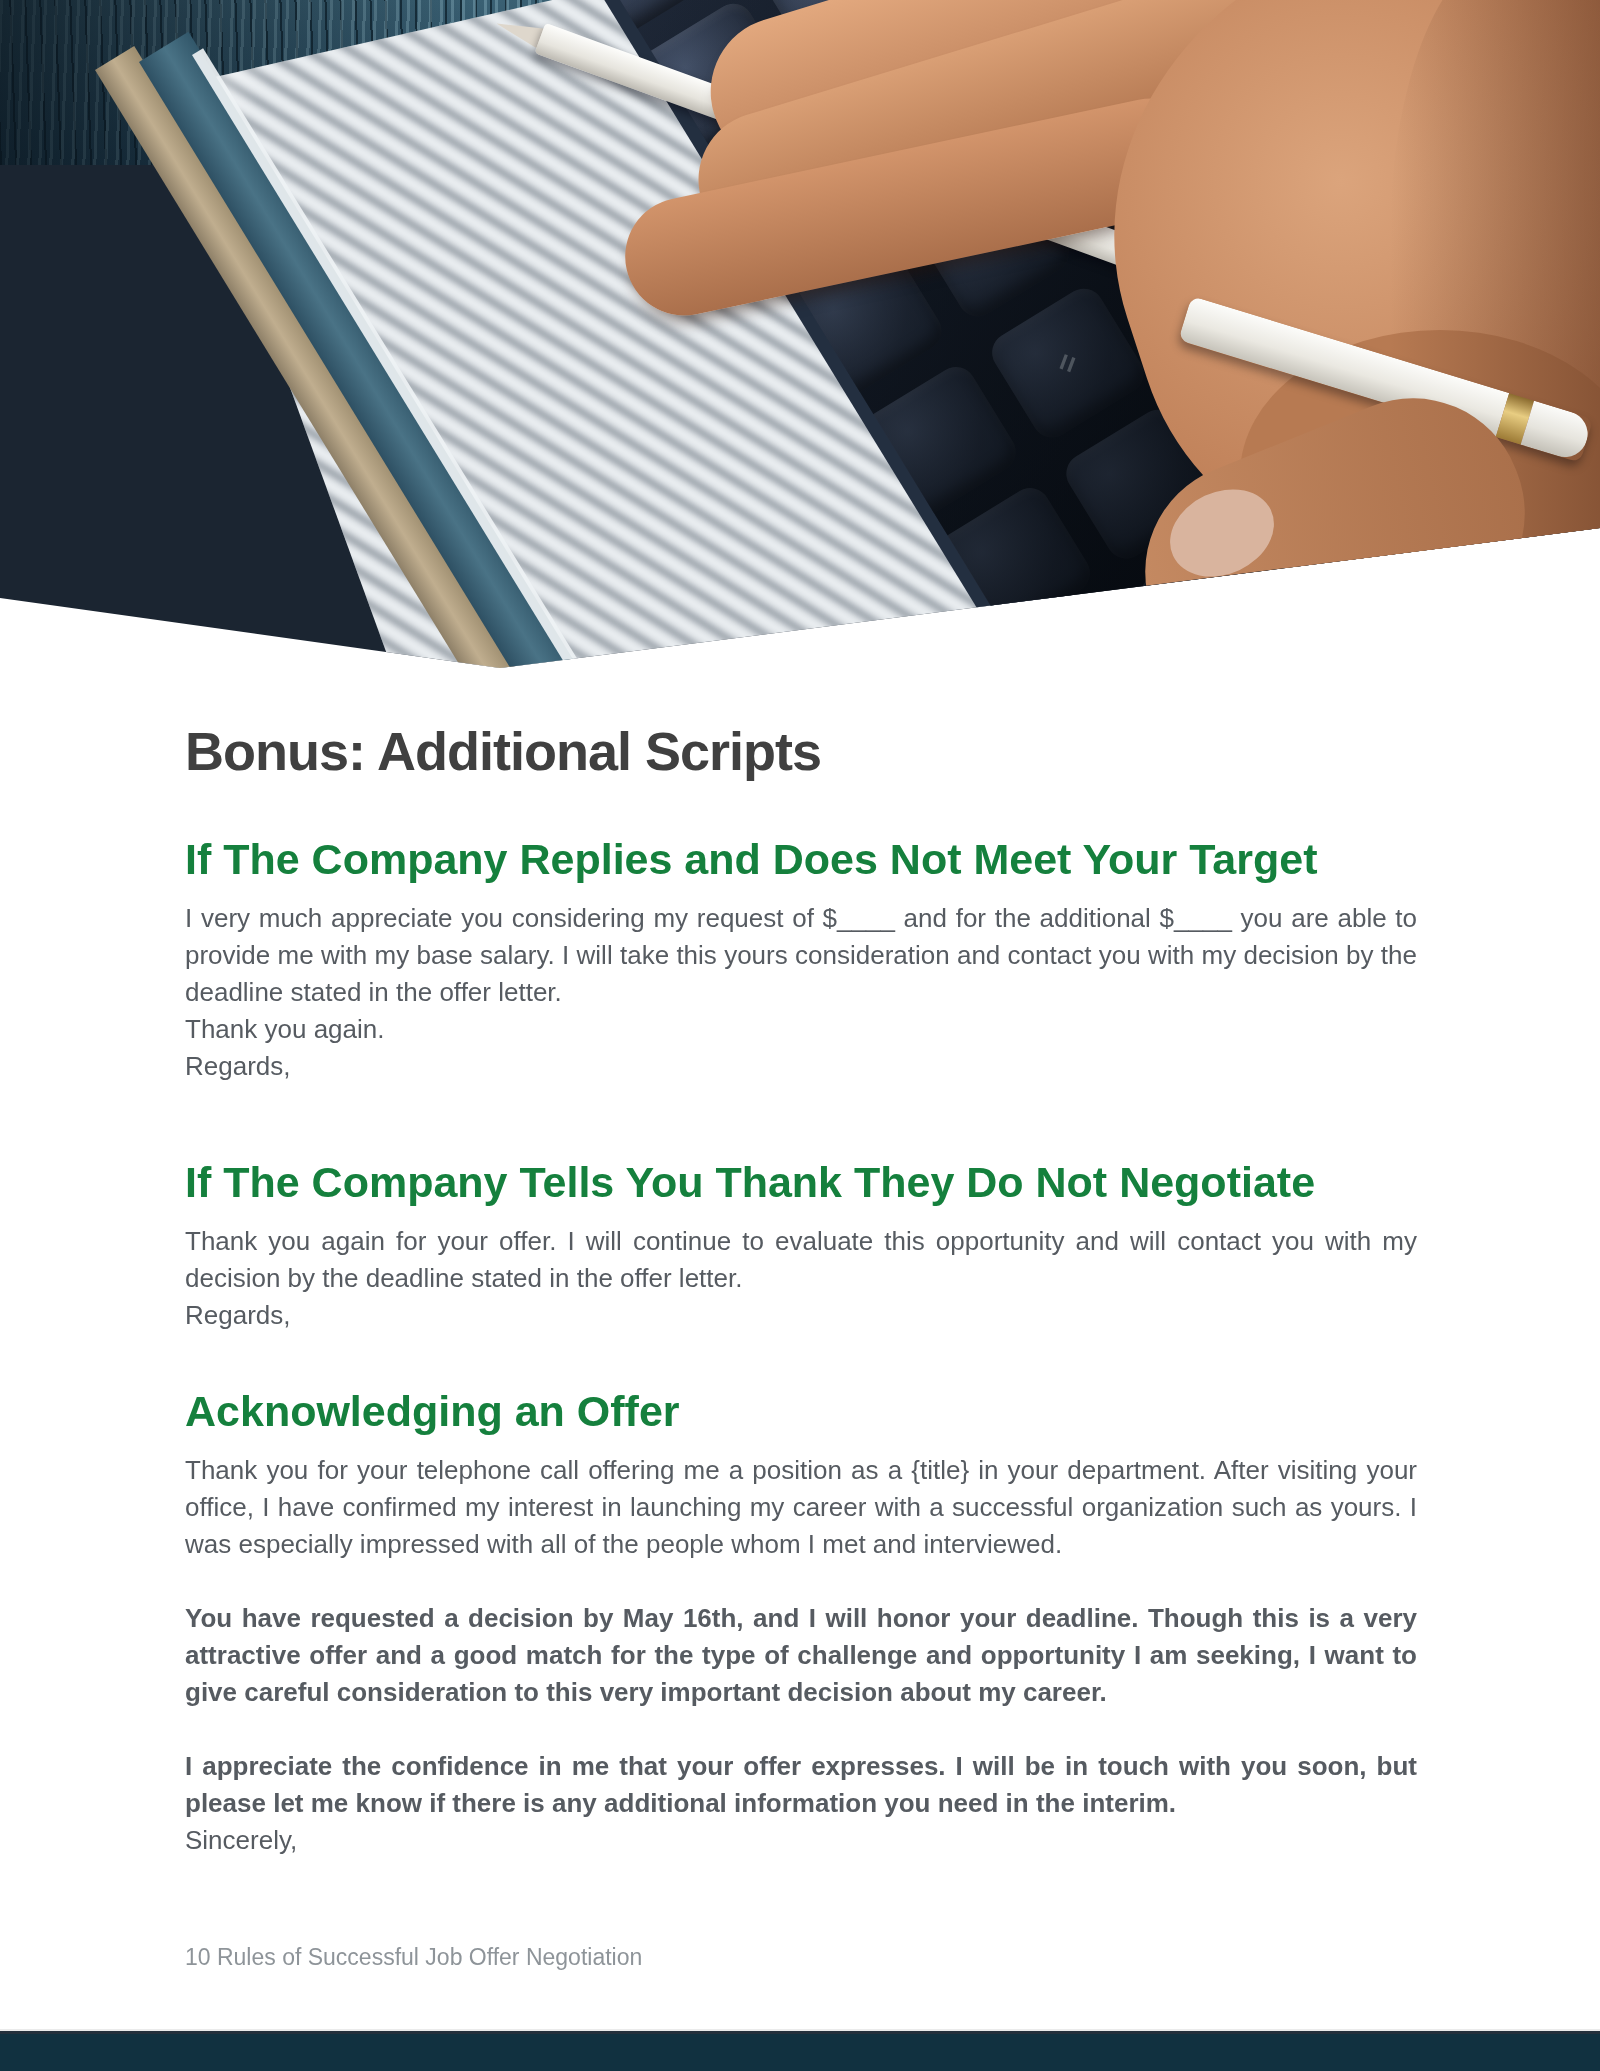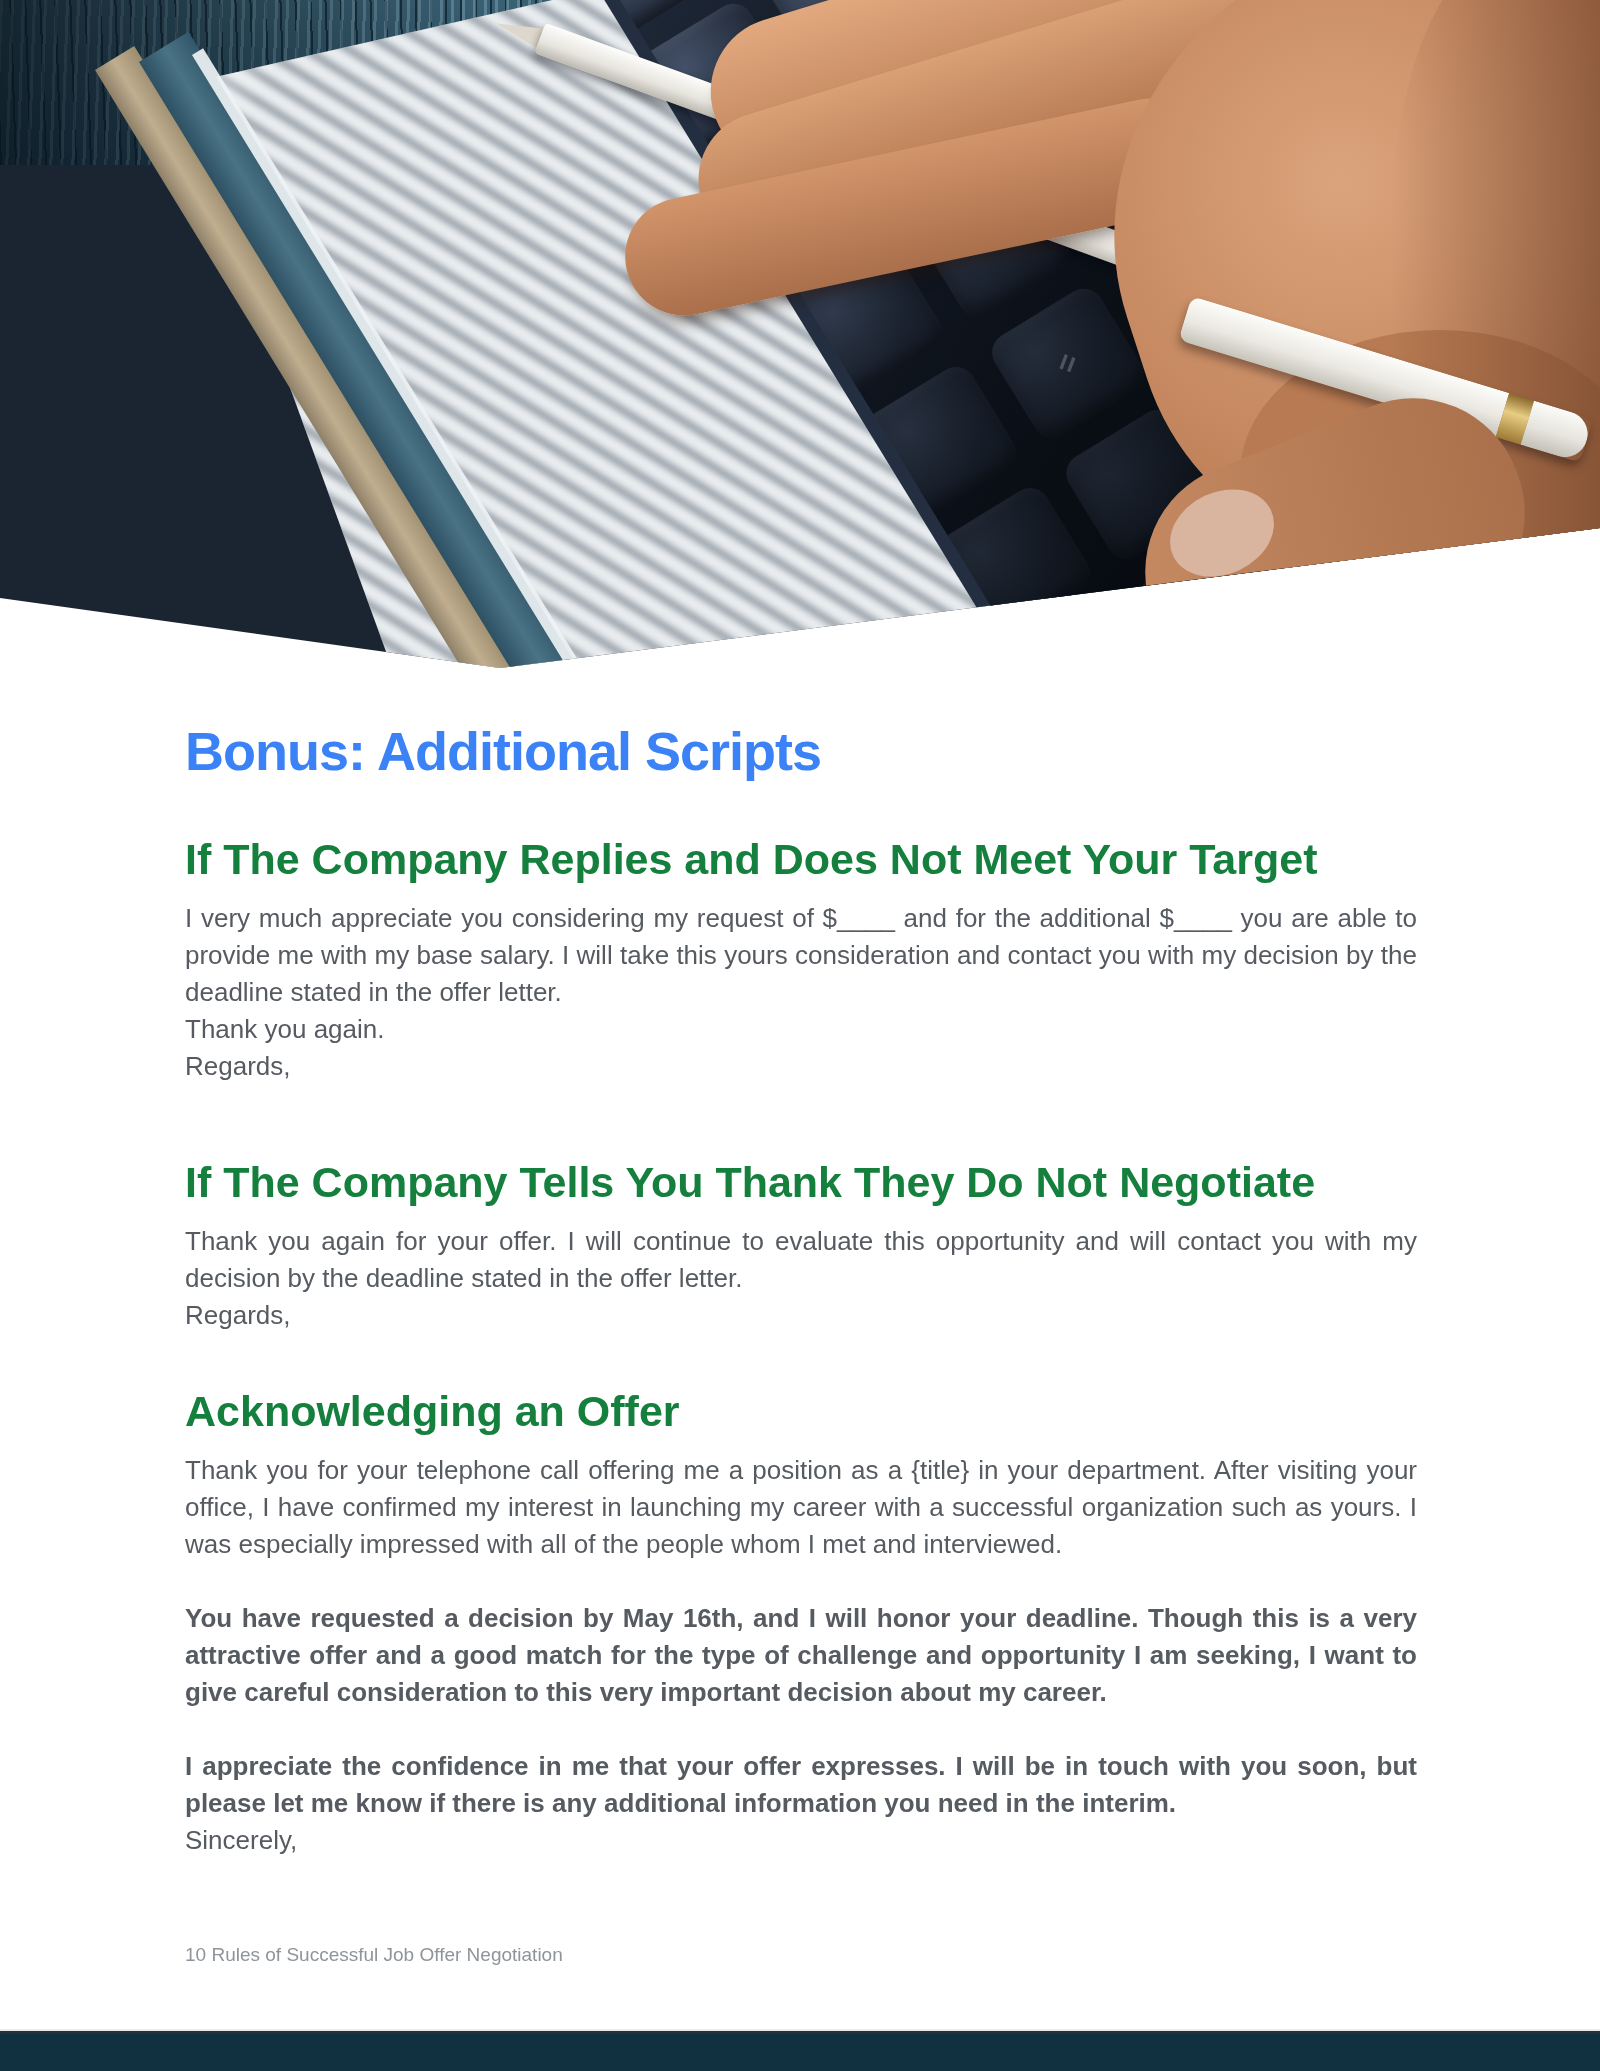--- a/index.html
+++ b/index.html
@@ -88,30 +88,30 @@
         background:linear-gradient(to bottom,#fbfbf9,#e6e4dd 55%,#c3c0b7);}
 
   .thumb{left:1140px;top:430px;width:390px;height:225px;border-radius:110px;z-index:10;
         transform:rotate(-22deg);background:linear-gradient(100deg,#c58a62,#a96f4a);}
   .thumb-nail{left:1168px;top:492px;width:108px;height:82px;border-radius:50%;z-index:11;
         transform:rotate(-25deg);background:#d9b49e;}
 
   
   .content{position:absolute;left:185px;top:670px;width:1232px;}
   .doc-title{margin:50px 0 0 0;font-size:54px;line-height:62px;font-weight:bold;
-        color:#3b82f6;letter-spacing:-1px;}
+        color:#404040;letter-spacing:-1px;}
   .section{margin-top:56px;}
   .section.s2{margin-top:76px;}
   .section h2{margin:0;font-size:43px;line-height:42px;font-weight:bold;color:#15803d;}
   .section p{margin:20px 0 0 0;font-size:26px;line-height:37px;color:#565b61;
         text-align:justify;}
   .section p.follow{margin-top:37px;font-weight:bold;}
   .closing{font-size:26px;line-height:37px;color:#565b61;}
 
-  .footer-text{position:absolute;left:185px;top:1944px;font-size:19px;color:#8e9499;}
+  .footer-text{position:absolute;left:185px;top:1944px;font-size:23px;color:#8e9499;}
   .bottom-bar{position:absolute;left:0;bottom:0;width:1600px;height:37px;background:#113140;
         border-top:3px solid #24303c;box-shadow:0 -2px 0 rgba(0,0,0,.08);}
 </style>
 </head>
 <body>
 
 <div class="page">
 
   <div class="hero">
     <div class="wood"></div>

